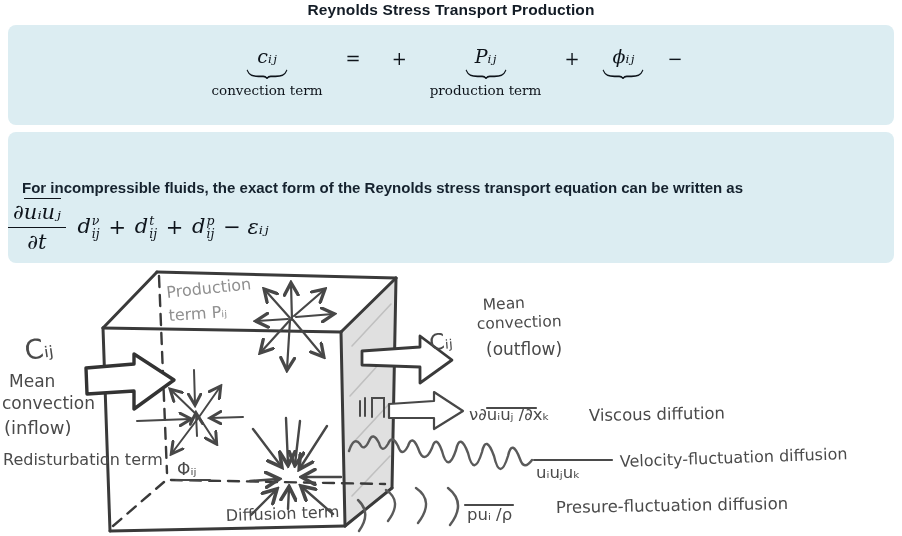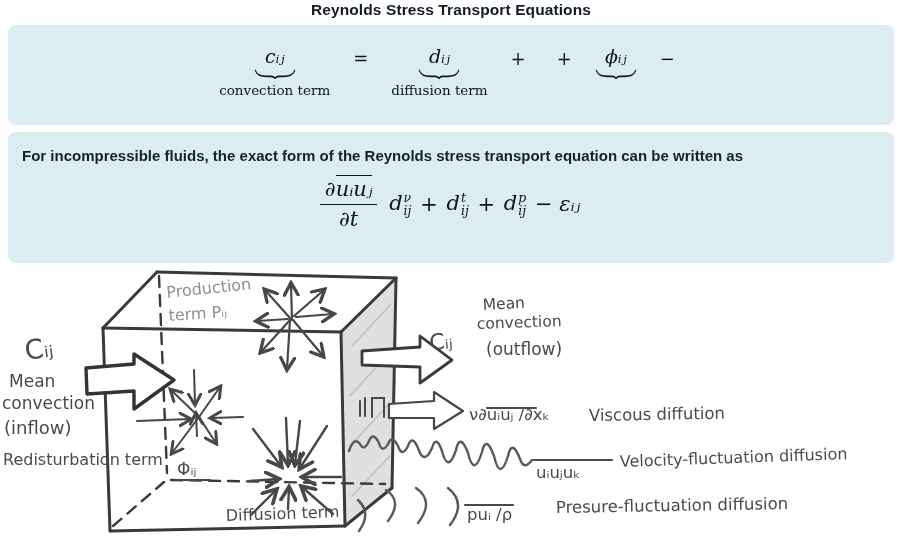--- a/index.html
+++ b/index.html
@@ -18,64 +18,64 @@
   .term-col{display:flex;flex-direction:column;align-items:center;}
   .term-sym{font-family:"DejaVu Serif","DejaVu Sans",serif;font-style:italic;
     font-size:19px;color:#0e141b;line-height:1.1;}
   .brace{width:42px;height:10px;margin-top:2px;display:block;}
   .term-lbl{font-family:"DejaVu Serif","DejaVu Sans",serif;font-size:13.5px;
     color:#0e141b;margin-top:3px;white-space:nowrap;text-align:center;}
   .op{font-family:"DejaVu Serif","DejaVu Sans",serif;font-size:18px;color:#0e141b;
     padding:2px 8px 0 8px;}
 
   
-  .intro{padding:15px 14px 0 14px;font-size:15px;font-weight:700;color:#15222e;}
-  .eq2{margin-top:13px;text-align:center;color:#0e141b;
+  .intro{padding:15px 14px 0 14px;font-size:15px;font-weight:700;color:#15222e;margin-top:32px;}
+  .eq2{margin-top:4px;text-align:left;color:#0e141b;
     font-family:"DejaVu Serif","DejaVu Sans",serif;font-style:italic;font-size:21px;}
   .eq2 > *{vertical-align:middle;}
   .frac{display:inline-flex;flex-direction:column;align-items:center;margin-right:5px;}
   .frac .num{display:inline-block;border-bottom:1.7px solid #0e141b;padding:0 5px 3px 5px;}
   .ovl{border-top:1.5px solid #0e141b;padding-top:1px;}
   .frac .den{padding-top:2px;}
   .eqtext{padding:0 2px;}
   .dterm{display:inline-flex;align-items:flex-start;}
   .ss{display:inline-flex;flex-direction:column;align-items:flex-start;
     font-size:12.5px;line-height:1.02;margin-left:1px;transform:translateY(1px);}
 
   
   .sketch{position:absolute;left:0;top:268px;width:902px;height:268px;}
   .hw{font-family:"DejaVu Sans",sans-serif;fill:#4a4a4a;}
   .hw-light{fill:#8f8f8f;}
 </style>
 </head>
 <body>
 
-<div class="page-title">Reynolds Stress Transport Equations</div>
+<div class="page-title">Reynolds Stress Transport Production</div>
 
 <div class="panel panel-terms">
   <div class="eq1-row">
 
     <div class="term-col">
       <div class="term-sym">cᵢⱼ</div>
       <svg class="brace" viewBox="0 0 100 15" preserveAspectRatio="none">
           <path d="M3,2 C8,10 16,11 30,11 L41,11 C46,11 48,12 50,14 C52,12 54,11 59,11 L70,11 C84,11 92,10 97,2" fill="none" stroke="#0e141b" stroke-width="2.4" stroke-linecap="round"></path>
         </svg>
       <div class="term-lbl">convection term</div>
     </div>
     <div class="op">=</div>
 
+    <div class="op">+</div>
+
     <div class="term-col">
-      <div class="term-sym">dᵢⱼ</div>
+      <div class="term-sym">Pᵢⱼ</div>
       <svg class="brace" viewBox="0 0 100 15" preserveAspectRatio="none">
           <path d="M3,2 C8,10 16,11 30,11 L41,11 C46,11 48,12 50,14 C52,12 54,11 59,11 L70,11 C84,11 92,10 97,2" fill="none" stroke="#0e141b" stroke-width="2.4" stroke-linecap="round"></path>
         </svg>
-      <div class="term-lbl">diffusion term</div>
+      <div class="term-lbl">production term</div>
     </div>
-    <div class="op">+</div>
-
     <div class="op">+</div>
 
     <div class="term-col">
       <div class="term-sym">ϕᵢⱼ</div>
       <svg class="brace" viewBox="0 0 100 15" preserveAspectRatio="none">
           <path d="M3,2 C8,10 16,11 30,11 L41,11 C46,11 48,12 50,14 C52,12 54,11 59,11 L70,11 C84,11 92,10 97,2" fill="none" stroke="#0e141b" stroke-width="2.4" stroke-linecap="round"></path>
         </svg>
     </div>
     <div class="op">−</div>
 

